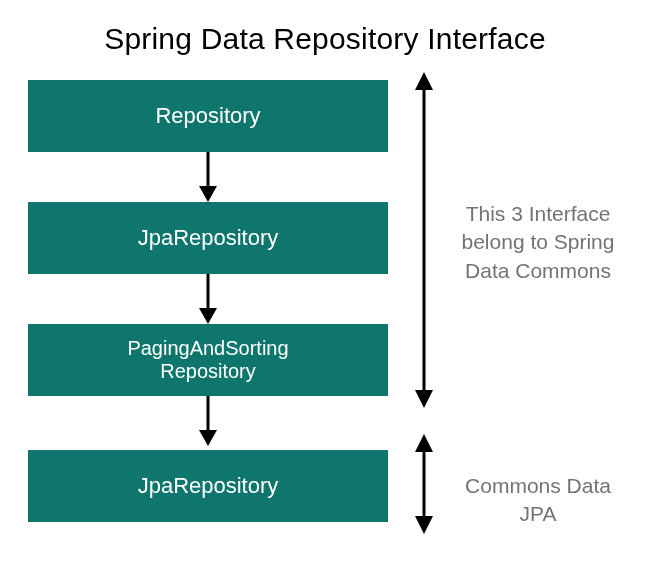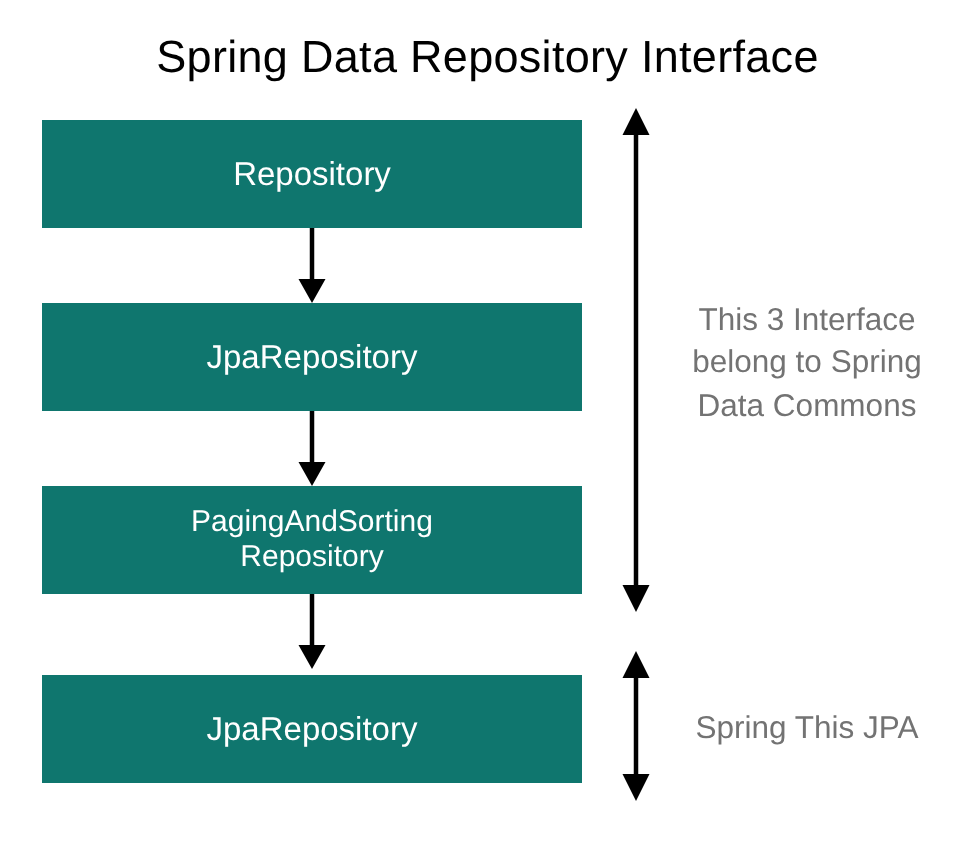--- a/index.html
+++ b/index.html
@@ -114,13 +114,13 @@
 <div class="annotation" style="top:200px; left:448px; width:180px;">This 3 Interface belong to Spring Data Commons</div>
 
 <div class="bracket" style="top:434px;">
   <svg width="26" height="100" viewBox="0 0 26 100">
     <polygon points="13,0 4,18 22,18" fill="#000"></polygon>
     <line x1="13" y1="14" x2="13" y2="86" stroke="#000" stroke-width="3"></line>
     <polygon points="13,100 4,82 22,82" fill="#000"></polygon>
   </svg>
 </div>
 
-<div class="annotation" style="top:472px; left:448px; width:180px;">Spring This JPA</div>
+<div class="annotation" style="top:472px; left:448px; width:180px;">Commons Data JPA</div>
 
 </body></html>

